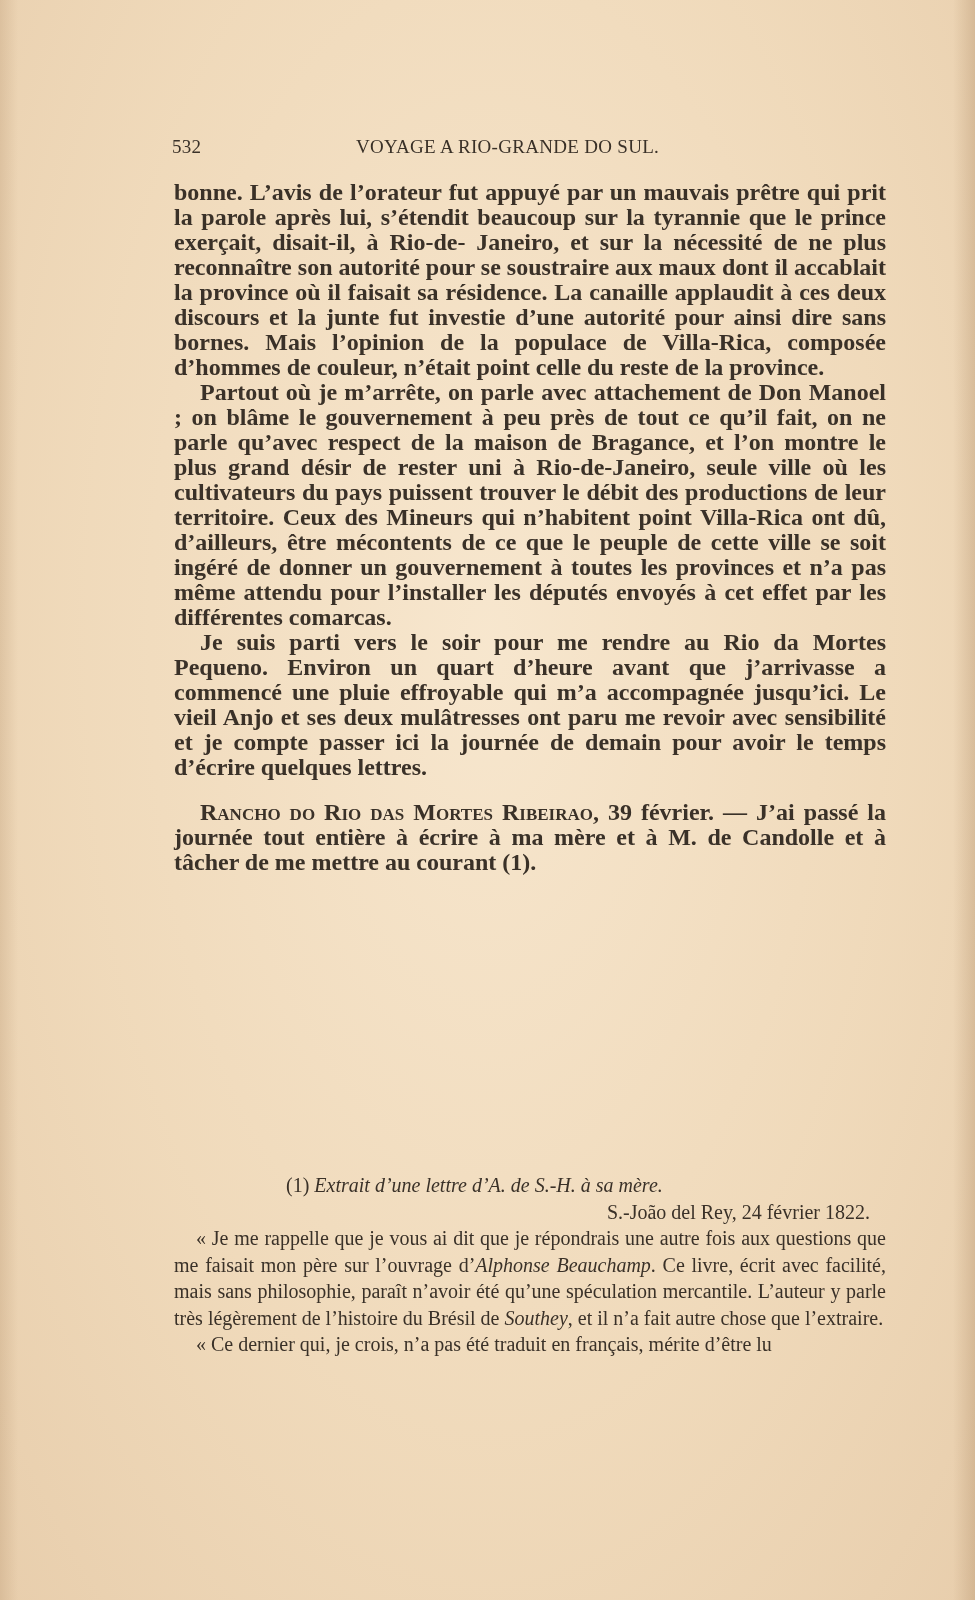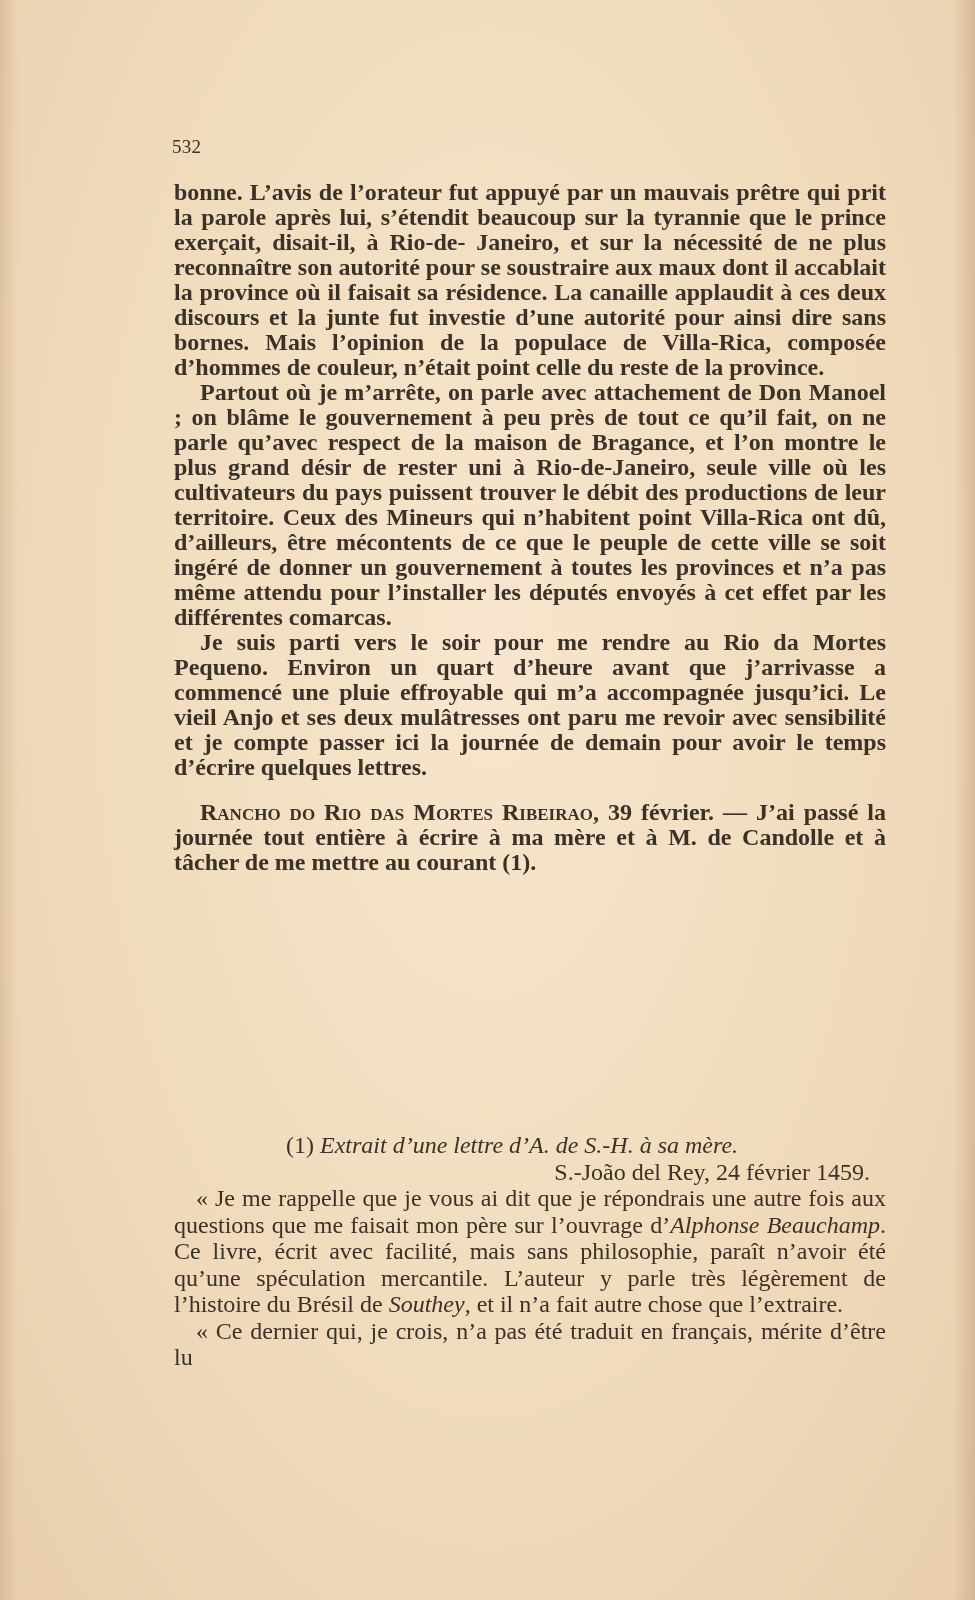--- a/index.html
+++ b/index.html
@@ -28,45 +28,46 @@
   .running-title { position: absolute; left: 186px; top: 4px; }
   .body-text {
     position: absolute; top: 180px; left: 174px; width: 712px;
     font-size: 24px; line-height: 25px; text-align: justify; font-weight: bold;
   }
   .body-text p { margin: 0; text-indent: 0; }
   .body-text p.indent { text-indent: 26px; }
   .body-text p.dated { text-indent: 26px; margin-top: 20px; }
   .sc { font-variant: small-caps; }
   .footnotes {
-    position: absolute; top: 1132px; left: 174px; width: 712px;
-    font-size: 24px; line-height: 26.5px; text-align: justify;
+    position: absolute; top: 1172px; left: 174px; width: 712px;
+    font-size: 20px; line-height: 26.5px; text-align: justify;
   }
   .fn-heading { padding-left: 112px; margin: 0; }
   .fn-dateline { text-align: right; margin: 0; padding-right: 16px; }
   .fn-p { margin: 0; }
   .fn-p.indent { text-indent: 22px; }
   .fn-p.quote-first { text-indent: 22px; }
   i { font-style: italic; }
 </style>
 </head>
 <body>
 
 <div class="page-edge-left"></div>
 <div class="page-edge-right"></div>
 
 <div class="running-head">
   <span class="page-number">532</span>
+  <span class="running-title">VOYAGE A RIO-GRANDE DO SUL.</span>
 </div>
 
 <div class="body-text">
   <p>bonne. L’avis de l’orateur fut appuyé par un mauvais prêtre qui prit la parole après lui, s’étendit beaucoup sur la tyrannie que le prince exerçait, disait-il, à Rio-de- Janeiro, et sur la nécessité de ne plus reconnaître son autorité pour se soustraire aux maux dont il accablait la province où il faisait sa résidence. La canaille applaudit à ces deux discours et la junte fut investie d’une autorité pour ainsi dire sans bornes. Mais l’opinion de la populace de Villa-Rica, composée d’hommes de couleur, n’était point celle du reste de la province.</p>
   <p class="indent">Partout où je m’arrête, on parle avec attachement de Don Manoel ; on blâme le gouvernement à peu près de tout ce qu’il fait, on ne parle qu’avec respect de la maison de Bragance, et l’on montre le plus grand désir de rester uni à Rio-de-Janeiro, seule ville où les cultivateurs du pays puissent trouver le débit des productions de leur territoire. Ceux des Mineurs qui n’habitent point Villa-Rica ont dû, d’ailleurs, être mécontents de ce que le peuple de cette ville se soit ingéré de donner un gouvernement à toutes les provinces et n’a pas même attendu pour l’installer les députés envoyés à cet effet par les différentes comarcas.</p>
   <p class="indent">Je suis parti vers le soir pour me rendre au Rio da Mortes Pequeno. Environ un quart d’heure avant que j’arrivasse a commencé une pluie effroyable qui m’a accompagnée jusqu’ici. Le vieil Anjo et ses deux mulâtresses ont paru me revoir avec sensibilité et je compte passer ici la journée de demain pour avoir le temps d’écrire quelques lettres.</p>
   <p class="dated"><span class="sc">Rancho do Rio das Mortes Ribeirao</span><span>, 39 février. — </span><span>J’ai passé la journée tout entière à écrire à ma mère et à M. de Candolle et à tâcher de me mettre au courant (1).</span></p>
 </div>
 
 <div class="footnotes">
   <p class="fn-heading"><span>(1) </span><i>Extrait d’une lettre d’A. de S.-H. à sa mère.</i></p>
-  <p class="fn-dateline">S.-João del Rey, 24 février 1459.</p>
+  <p class="fn-dateline">S.-João del Rey, 24 février 1822.</p>
   <p class="fn-p quote-first"><span>« Je me rappelle que je vous ai dit que je répondrais une autre fois aux questions que me faisait mon père sur l’ouvrage d’</span><i>Alphonse Beauchamp</i><span>. Ce livre, écrit avec facilité, mais sans philosophie, paraît n’avoir été qu’une spéculation mercantile. L’auteur y parle très légèrement de l’histoire du Brésil de </span><i>Southey</i><span>, et il n’a fait autre chose que l’extraire.</span></p>
   <p class="fn-p indent">« Ce dernier qui, je crois, n’a pas été traduit en français, mérite d’être lu</p>
 </div>
 
 </body></html>

